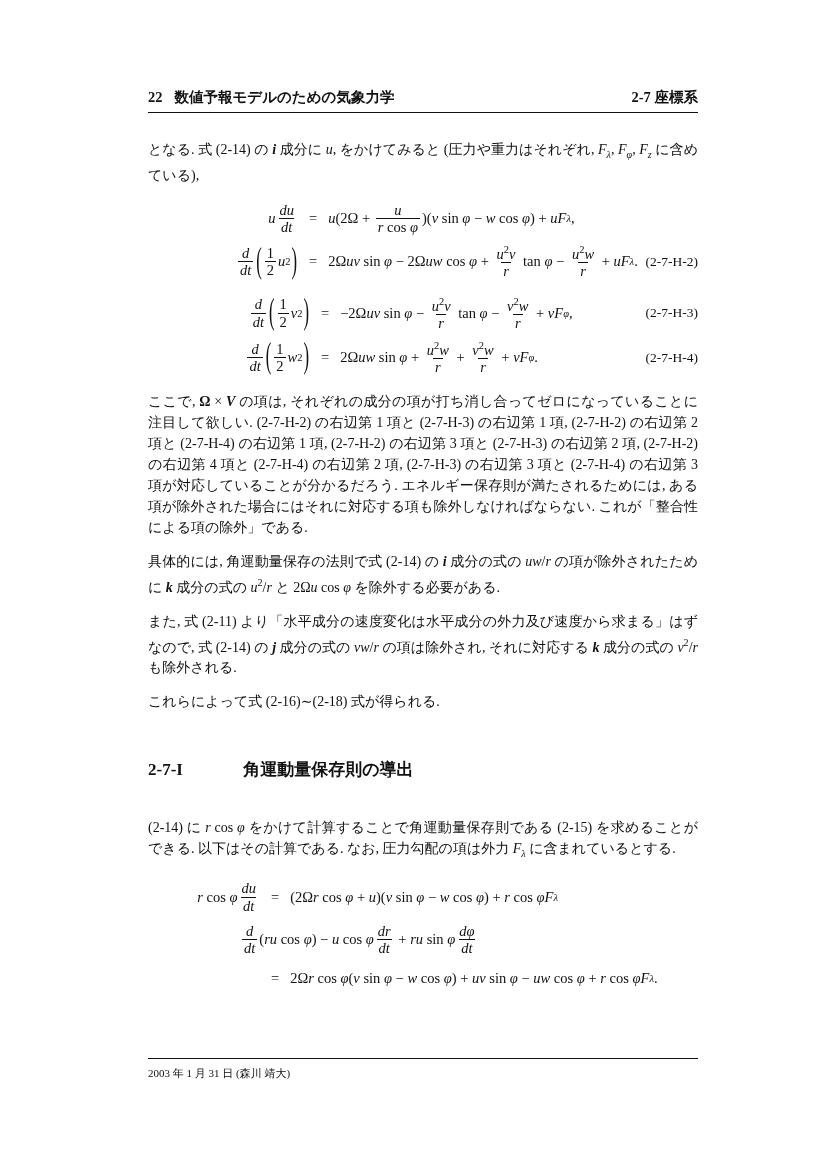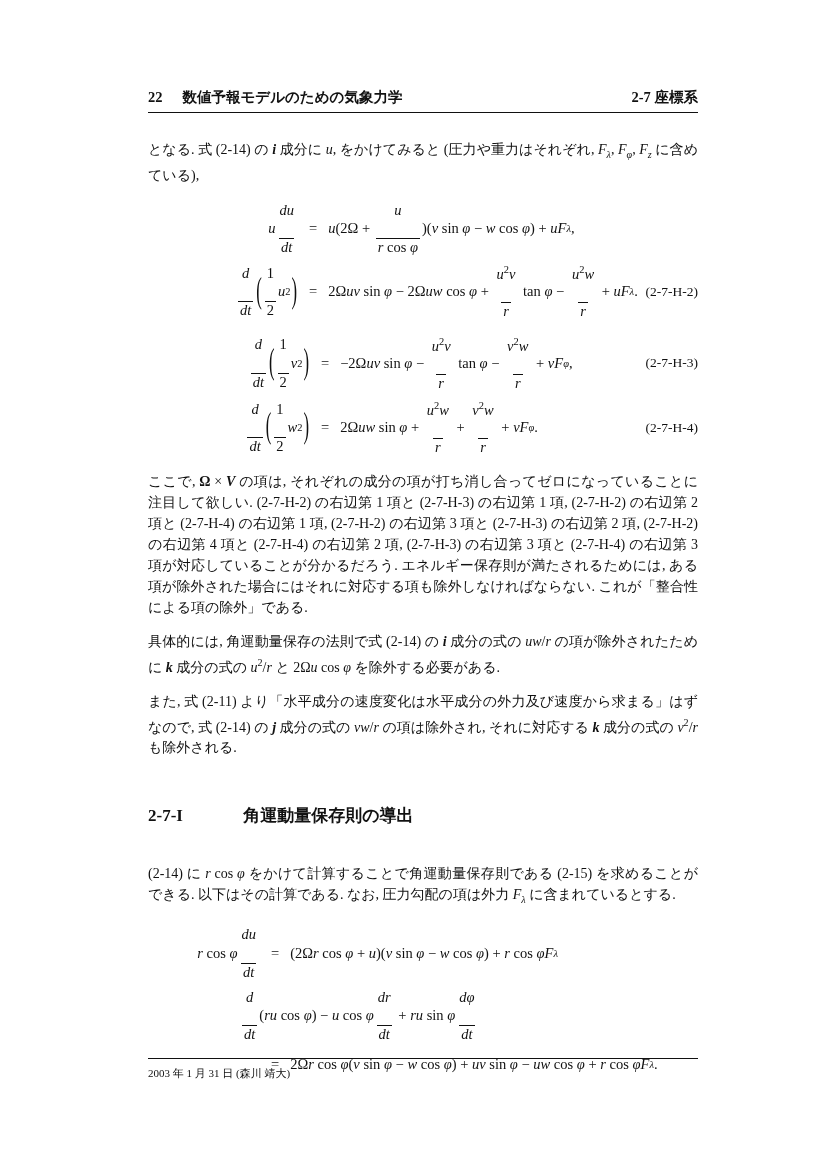--- a/index.html
+++ b/index.html
@@ -3,41 +3,41 @@
 <meta charset="utf-8">
 <style>
   html,body{margin:0;padding:0;background:#fff;}
   .page{
     position:relative;width:826px;height:1169px;background:#ffffff;
     font-family:"Liberation Serif","DejaVu Serif",serif;color:#111;overflow:hidden;
   }
   .content{position:absolute;left:148px;top:88px;width:550px;}
   
   .hdr{display:flex;align-items:baseline;font-weight:bold;font-size:14.5px;}
-  .hdr .pno{margin-right:20px;}
+  .hdr .pno{margin-right:12px;}
   .hdr .sect{margin-left:auto;}
   .hdr-rule{border:none;border-top:1.4px solid #111;margin:5px 0 0 0;}
   
   .para{font-size:14px;line-height:21px;text-align:justify;margin:13px 0;}
   .p-first{margin-top:26px;}
   .rm{font-style:normal;}
   .i{font-style:italic;}
   .b{font-style:italic;font-weight:bold;}
   .bu{font-style:normal;font-weight:bold;}
   sup,sub{font-size:0.72em;}
   
   .eqblock{margin:16px 0;}
   .eqrow{display:flex;align-items:center;margin:9px 0;font-size:14.5px;min-height:26px;}
   .eq-lhs{flex:0 0 auto;text-align:right;display:inline-flex;justify-content:flex-end;align-items:center;}
   .w1{width:150px;} .w2{width:162px;} .w3{width:112px;}
   .eq-rel{padding:0 11px;flex:0 0 auto;}
   .eq-rhs{flex:0 1 auto;display:inline-flex;align-items:center;flex-wrap:nowrap;white-space:pre;}
   .eq-label{margin-left:auto;padding-left:6px;font-size:13.5px;flex:0 0 auto;}
   .eqrow-full{display:flex;align-items:center;margin:9px 0 9px 92px;font-size:14.5px;white-space:pre;}
-  .frac{display:inline-flex;flex-direction:column;align-items:center;vertical-align:middle;margin:0 2px;line-height:1.12;text-align:center;gap:20px;}
+  .frac{display:inline-flex;flex-direction:column;align-items:center;vertical-align:middle;margin:0 2px;line-height:1.12;text-align:center;}
   .frac .num{display:block;padding:0 2px;}
   .frac .den{display:block;padding:0 2px;border-top:1px solid #111;}
   .bigpw{display:inline-flex;align-items:center;}
   .bigp{display:inline-block;transform:scaleY(2.1);font-size:1.15em;line-height:1;margin:0 1px;font-weight:400;}
   .eq-lhs .rm,.eq-rhs .rm,.eqrow-full .rm{white-space:pre;}
   
   .sec-head{font-size:17px;font-weight:bold;margin:46px 0 36px 0;}
   .sec-head .num{margin-right:56px;}
   
   .footer{position:absolute;left:148px;top:1058px;width:550px;font-size:11px;}
@@ -140,20 +140,21 @@
       </div>
     </div>
 
 
     <div class="para"><span class="rm">ここで, </span><span class="bu">Ω</span><span class="rm"> × </span><span class="b">V</span><span class="rm"> の項は, それぞれの成分の項が打ち消し合ってゼロになっていることに注目して欲しい. (2-7-H-2) の右辺第 1 項と (2-7-H-3) の右辺第 1 項, (2-7-H-2) の右辺第 2 項と (2-7-H-4) の右辺第 1 項, (2-7-H-2) の右辺第 3 項と (2-7-H-3) の右辺第 2 項, (2-7-H-2) の右辺第 4 項と (2-7-H-4) の右辺第 2 項, (2-7-H-3) の右辺第 3 項と (2-7-H-4) の右辺第 3 項が対応していることが分かるだろう. エネルギー保存則が満たされるためには, ある項が除外された場合にはそれに対応する項も除外しなければならない. これが「整合性による項の除外」である.</span></div>
 
     <div class="para"><span class="rm">具体的には, 角運動量保存の法則で式 (2-14) の </span><span class="b">i</span><span class="rm"> 成分の式の </span><span class="i">uw</span><span class="rm">/</span><span class="i">r</span><span class="rm"> の項が除外されたために </span><span class="b">k</span><span class="rm"> 成分の式の </span><span class="i">u</span><sup><span class="rm">2</span></sup><span class="rm">/</span><span class="i">r</span><span class="rm"> と 2Ω</span><span class="i">u</span><span class="rm"> cos </span><span class="i">φ</span><span class="rm"> を除外する必要がある.</span></div>
 
     <div class="para"><span class="rm">また, 式 (2-11) より「水平成分の速度変化は水平成分の外力及び速度から求まる」はずなので, 式 (2-14) の </span><span class="b">j</span><span class="rm"> 成分の式の </span><span class="i">vw</span><span class="rm">/</span><span class="i">r</span><span class="rm"> の項は除外され, それに対応する </span><span class="b">k</span><span class="rm"> 成分の式の </span><span class="i">v</span><sup><span class="rm">2</span></sup><span class="rm">/</span><span class="i">r</span><span class="rm"> も除外される.</span></div>
 
+    <div class="para"><span class="rm">これらによって式 (2-16)∼(2-18) 式が得られる.</span></div>
 
     <div class="sec-head">
       <span class="num">2-7-I</span>
       <span class="ttl">角運動量保存則の導出</span>
     </div>
 
     <div class="para"><span class="rm">(2-14) に </span><span class="i">r</span><span class="rm"> cos </span><span class="i">φ</span><span class="rm"> をかけて計算することで角運動量保存則である (2-15) を求めることができる. 以下はその計算である. なお, 圧力勾配の項は外力 </span><span class="i">F</span><sub><span class="i">λ</span></sub><span class="rm"> に含まれているとする.</span></div>
 
     <div class="eqblock">
       <div class="eqrow">

